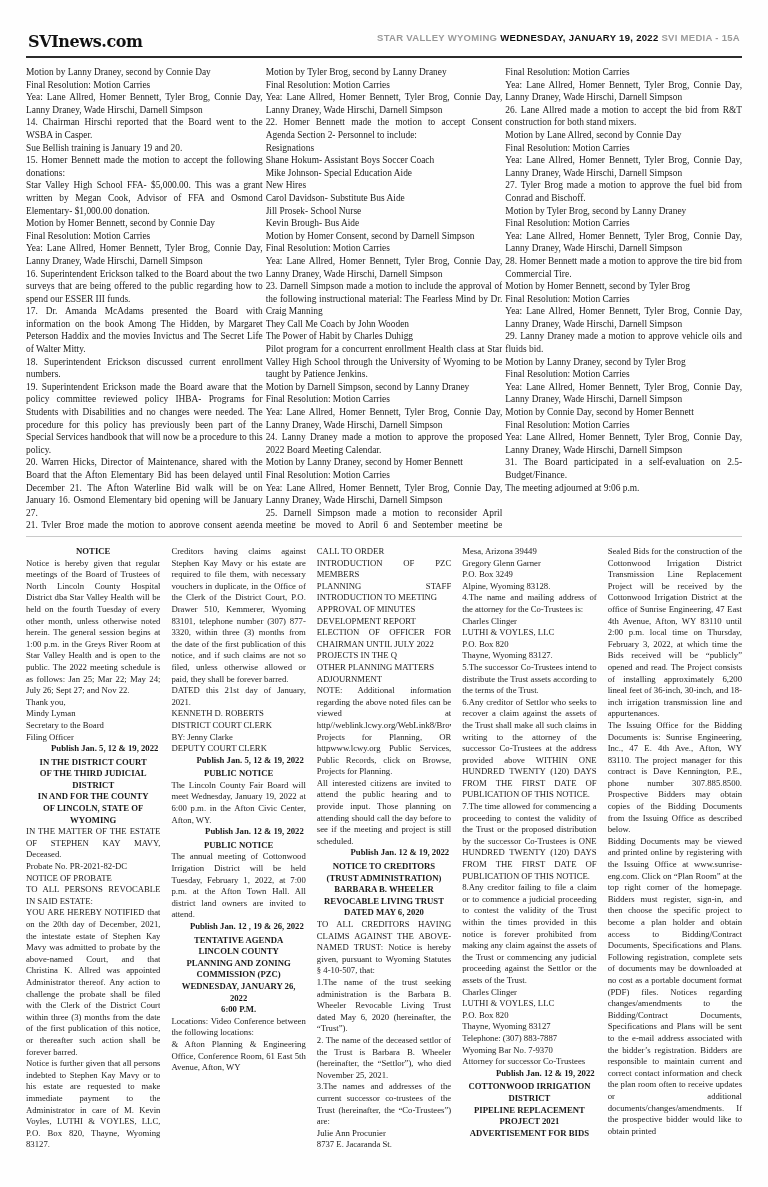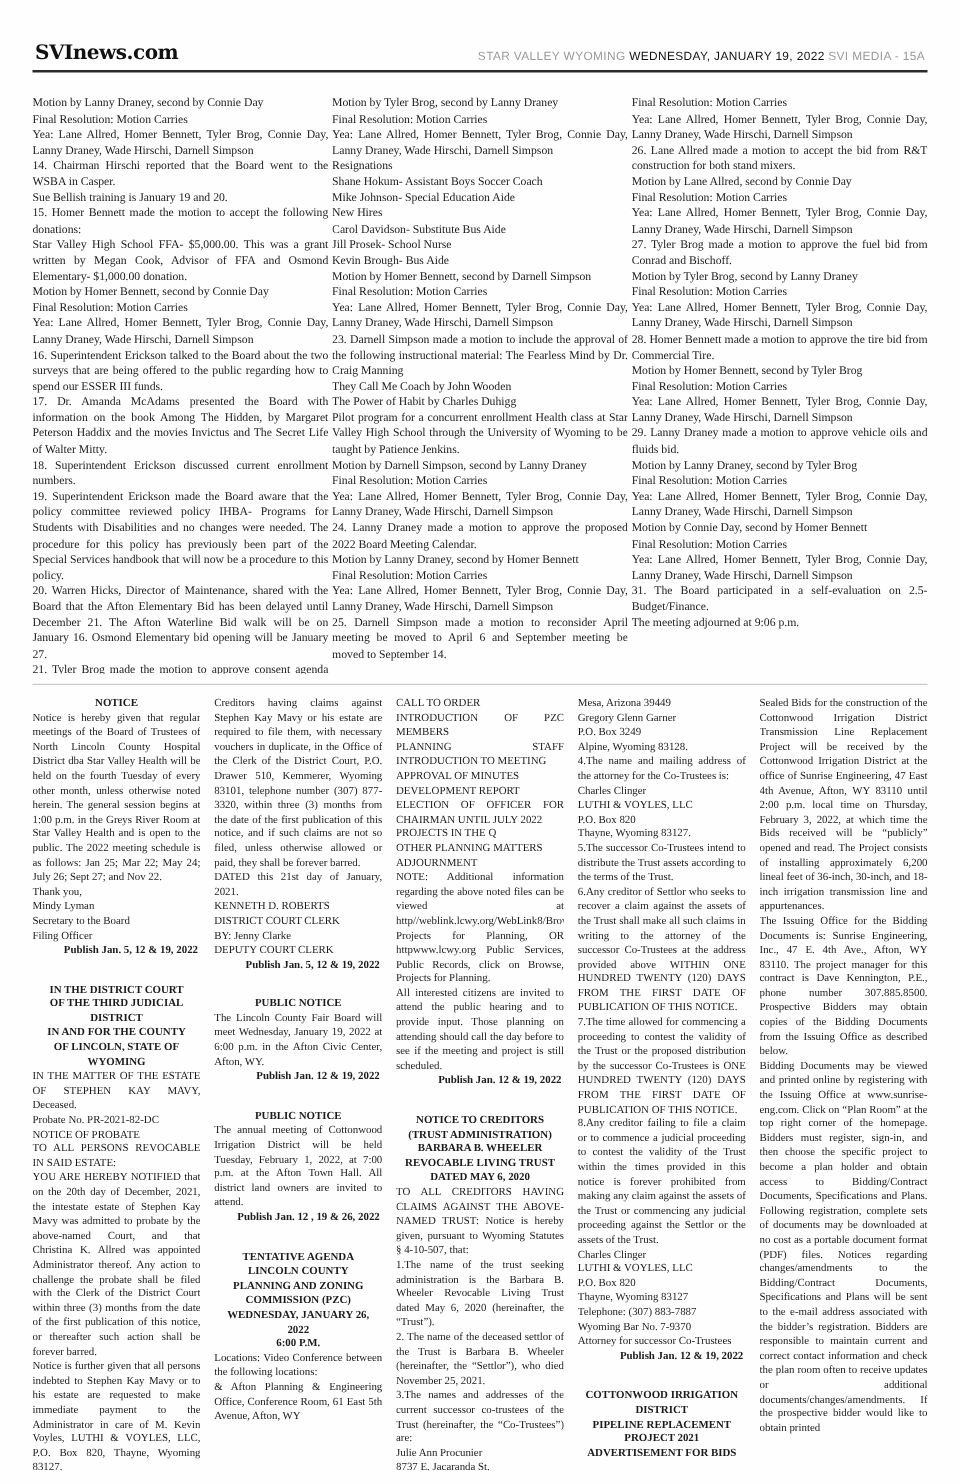--- a/index.html
+++ b/index.html
@@ -3,49 +3,49 @@
 <meta charset="utf-8">
 <style>
   html,body{margin:0;padding:0;}
   body{
     width:768px;height:1187px;overflow:hidden;background:#fefefe;color:#1b1b1b;
     font-family:"Liberation Serif",serif;
   }
   .page{padding:26px 26px 0 26px;}
   
   .masthead{
-    display:flex;justify-content:space-between;align-items:flex-end;
+    display:flex;justify-content:space-between;
     padding:6px 2px 5px 2px;border-bottom:2px solid #2b2b2b;
   }
   .site-logo{
     font-family:"DejaVu Serif",serif;font-weight:bold;font-size:16px;
     letter-spacing:-0.4px;color:#111;
   }
   .page-info{
     font-family:"Liberation Sans",sans-serif;font-size:9.5px;letter-spacing:0.3px;
-    color:#9a9a9a;font-weight:normal;
+    color:#9a9a9a;font-weight:bold;
   }
   .page-info .date{color:#111;}
   
   .minutes{
-    display:flex;gap:3px;margin-top:19px;height:462px;overflow:hidden;
+    display:flex;gap:3px;margin-top:8px;height:462px;overflow:hidden;
   }
   .mcol{flex:1;font-size:9.4px;line-height:12.6px;text-align:justify;overflow:hidden;}
   .mcol p{margin:0;}
   
   .rule{border:none;border-top:1px solid #c9c9c9;margin:8px 0 0 0;}
   
   .notices{
     display:flex;gap:11px;margin-top:9px;height:648px;overflow:hidden;
   }
   .ncol{flex:1;font-size:8.7px;line-height:11.6px;text-align:justify;overflow:hidden;}
   .ncol p{margin:0;}
   
   p.head{
-    text-align:center;font-weight:bold;white-space:pre-line;margin-top:20px;
+    text-align:center;font-weight:bold;white-space:pre-line;margin-top:2px;
   }
   .ncol p.head:first-child, .mcol p.head:first-child{margin-top:0;}
   p.pub{font-weight:bold;text-align:right;padding-right:2px;}
   .ncol p.pub{margin-bottom:1px;}
   p.line{text-align:left;}
 </style>
 </head>
 <body>
 
 <div class="page">
@@ -71,28 +71,29 @@
         <p class="para">17. Dr. Amanda McAdams presented the Board with information on the book Among The Hidden,  by Margaret Peterson Haddix and the movies Invictus and The Secret Life of Walter Mitty.</p>
         <p class="para">18. Superintendent Erickson discussed current enrollment numbers.</p>
         <p class="para">19. Superintendent Erickson made the Board aware that the policy committee reviewed policy  IHBA- Programs for Students with Disabilities and no changes were needed. The procedure for  this policy has previously been part of the Special Services handbook that will now be a procedure to this policy.</p>
         <p class="para">20. Warren Hicks, Director of Maintenance, shared with the Board that the Afton Elementary Bid  has been delayed until December 21. The Afton Waterline Bid walk will be on January 16.  Osmond Elementary bid opening will be January 27.</p>
         <p class="para">21. Tyler Brog made the motion to approve consent agenda section 1 to include: payment of  bills and approval of minutes from November 10, 2021.</p>
       </div>
     <div class="mcol">
         <p class="para">Motion by Tyler Brog, second by Lanny Draney</p>
         <p class="para">Final Resolution: Motion Carries</p>
         <p class="para">Yea: Lane Allred, Homer Bennett, Tyler Brog, Connie Day, Lanny Draney, Wade Hirschi,  Darnell Simpson</p>
+        <p class="para">22. Homer Bennett made the motion to accept Consent Agenda Section 2- Personnel to include:</p>
         <p class="para">Resignations</p>
         <p class="para">Shane Hokum- Assistant Boys Soccer Coach</p>
         <p class="para">Mike Johnson- Special Education Aide</p>
         <p class="para">New Hires</p>
         <p class="para">Carol Davidson- Substitute Bus Aide</p>
         <p class="para">Jill Prosek- School Nurse</p>
         <p class="para">Kevin Brough- Bus Aide</p>
-        <p class="para">Motion by Homer Bennett, second by Darnell Simpson</p>
+        <p class="para">Motion by Homer Consent, second by Darnell Simpson</p>
         <p class="para">Final Resolution: Motion Carries</p>
         <p class="para">Yea: Lane Allred, Homer Bennett, Tyler Brog, Connie Day, Lanny Draney, Wade Hirschi,  Darnell Simpson</p>
         <p class="para">23. Darnell Simpson made a motion to include the approval of the following instructional material: The Fearless Mind by Dr. Craig Manning</p>
         <p class="para">They Call Me Coach by John Wooden</p>
         <p class="para">The Power of Habit by Charles Duhigg</p>
         <p class="para">Pilot program for a concurrent enrollment Health class at Star Valley High School through the  University of Wyoming to be taught by Patience Jenkins.</p>
         <p class="para">Motion by Darnell Simpson, second by Lanny Draney</p>
         <p class="para">Final Resolution: Motion Carries</p>
         <p class="para">Yea: Lane Allred, Homer Bennett, Tyler Brog, Connie Day, Lanny Draney, Wade Hirschi,  Darnell Simpson</p>
         <p class="para">24. Lanny Draney made a motion to approve the proposed 2022 Board Meeting Calendar.</p>

